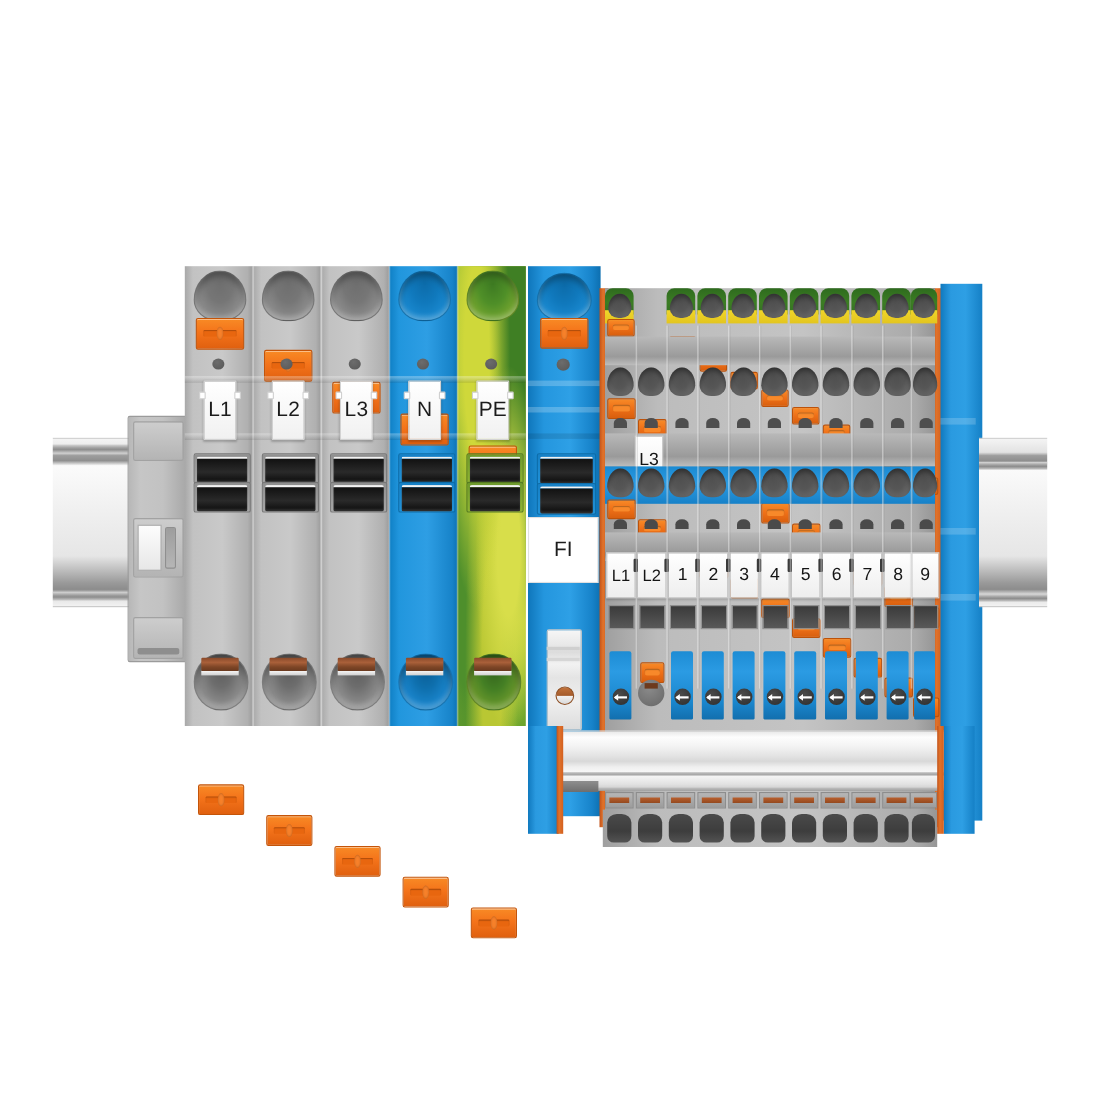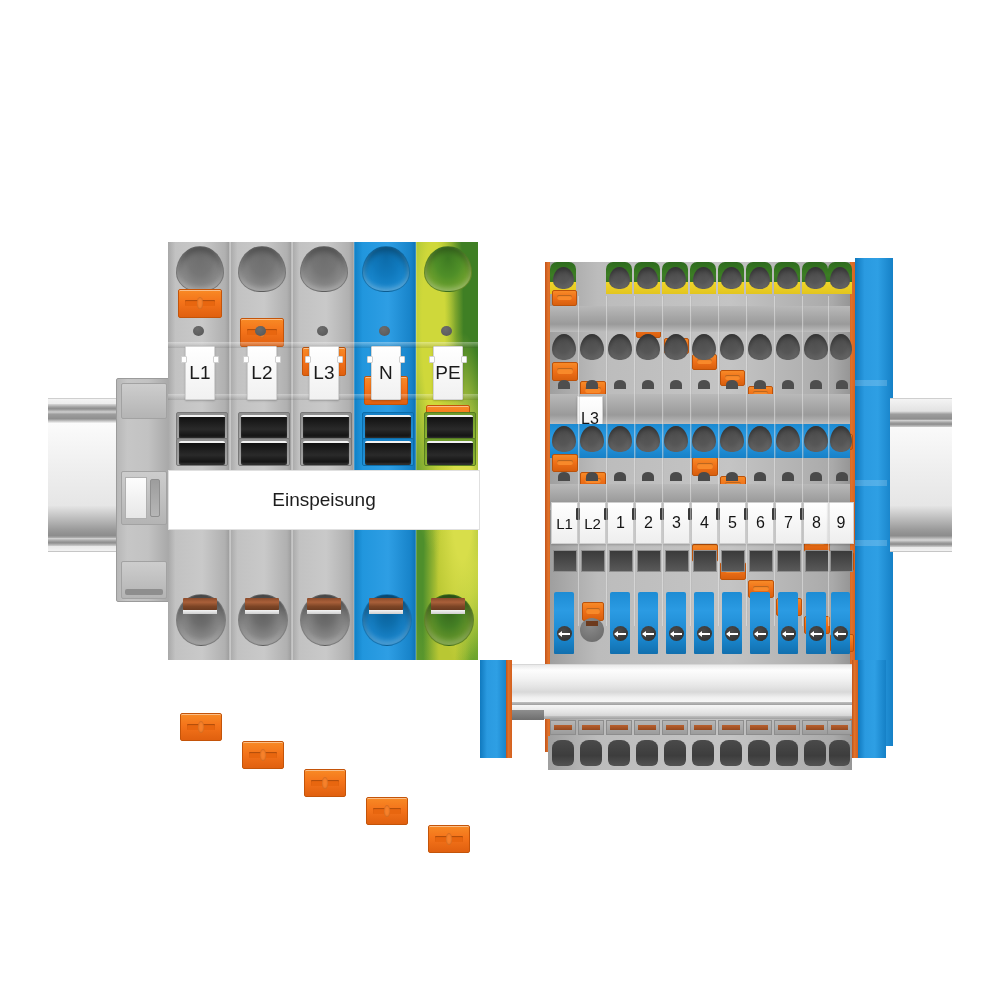--- a/index.html
+++ b/index.html
@@ -281,23 +281,20 @@
     <div class="abs slot" style="left:132px;top:196px;width:46px;height:22px;">
         <div class="inner"></div>
       </div>
     <div class="abs slot onblue" style="left:194px;top:196px;width:46px;height:22px;">
         <div class="inner"></div>
       </div>
     <div class="abs slot onpe" style="left:256px;top:196px;width:46px;height:22px;">
         <div class="inner"></div>
       </div>
 
-    <div class="abs wlabel" style="left:0;top:228px;width:310px;height:58px;font-size:19px;">
-      <span>Einspeisung</span>
-    </div>
 
     <div class="abs lever" style="left:12px;top:326px;width:40px;height:26px;"></div>
     <div class="abs lever" style="left:74px;top:326px;width:40px;height:26px;"></div>
     <div class="abs lever" style="left:136px;top:326px;width:40px;height:26px;"></div>
     <div class="abs lever" style="left:198px;top:326px;width:40px;height:26px;"></div>
     <div class="abs lever" style="left:260px;top:326px;width:40px;height:26px;"></div>
 
     <div class="abs bigcup" style="left:8px;top:352px;width:48px;height:50px;"></div>
     <div class="abs bigcup" style="left:70px;top:352px;width:48px;height:50px;"></div>
     <div class="abs bigcup" style="left:132px;top:352px;width:48px;height:50px;"></div>
@@ -310,20 +307,47 @@
     <div class="abs copper" style="left:201px;top:356px;width:34px;height:12px;"></div>
     <div class="abs copper" style="left:263px;top:356px;width:34px;height:12px;"></div>
 
     <div class="abs copper-wht" style="left:15px;top:368px;width:34px;height:4px;"></div>
     <div class="abs copper-wht" style="left:77px;top:368px;width:34px;height:4px;"></div>
     <div class="abs copper-wht" style="left:139px;top:368px;width:34px;height:4px;"></div>
     <div class="abs copper-wht" style="left:201px;top:368px;width:34px;height:4px;"></div>
     <div class="abs copper-wht" style="left:263px;top:368px;width:34px;height:4px;"></div>
   </div>
 
+  <div class="abs" style="left:480px;top:242px;width:66px;height:500px;">
+    <div class="abs fi-body" style="left:0;top:0;width:66px;height:500px;"></div>
+
+    <div class="abs funnel blue" style="left:8px;top:6px;width:48px;height:42px;"></div>
+    <div class="abs lever" style="left:11px;top:47px;width:42px;height:26px;"></div>
+    <div class="abs testhole" style="left:26px;top:84px;width:12px;height:11px;"></div>
+
+    <div class="abs" style="left:0;top:104px;width:66px;height:5px;background:rgba(255,255,255,.22);"></div>
+    <div class="abs" style="left:0;top:128px;width:66px;height:5px;background:rgba(255,255,255,.22);"></div>
+    <div class="abs" style="left:0;top:152px;width:66px;height:5px;background:rgba(0,0,0,.10);"></div>
+
+    <div class="abs slot onblue" style="left:8px;top:170px;width:48px;height:23px;">
+        <div class="inner"></div>
+      </div>
+    <div class="abs slot onblue" style="left:8px;top:197px;width:48px;height:23px;">
+        <div class="inner"></div>
+      </div>
+
+    <div class="abs wlabel" style="left:0;top:228px;width:62px;height:58px;font-size:19px;">
+      <span>FI</span>
+    </div>
+
+    <div class="abs fi-cyl" style="left:17px;top:330px;width:30px;height:90px;"></div>
+    <div class="abs" style="left:17px;top:346px;width:30px;height:3px;background:#cfcfcf;"></div>
+    <div class="abs" style="left:17px;top:356px;width:30px;height:3px;background:#d6d6d6;"></div>
+    <div class="abs fi-knob" style="left:25px;top:382px;width:15px;height:15px;"></div>
+  </div>
 
   <div class="abs" style="left:545px;top:262px;width:320px;height:490px;">
 
     <div class="abs orange-plate" style="left:0;top:0;width:8px;height:490px;"></div>
 
     <div class="abs orange-plate" style="left:303px;top:0;width:8px;height:490px;"></div>
 
     <div class="abs rbody" style="left:5px;top:0;width:300px;height:490px;"></div>
 
     <div class="abs" style="left:5px;top:0;width:300px;height:34px;">

